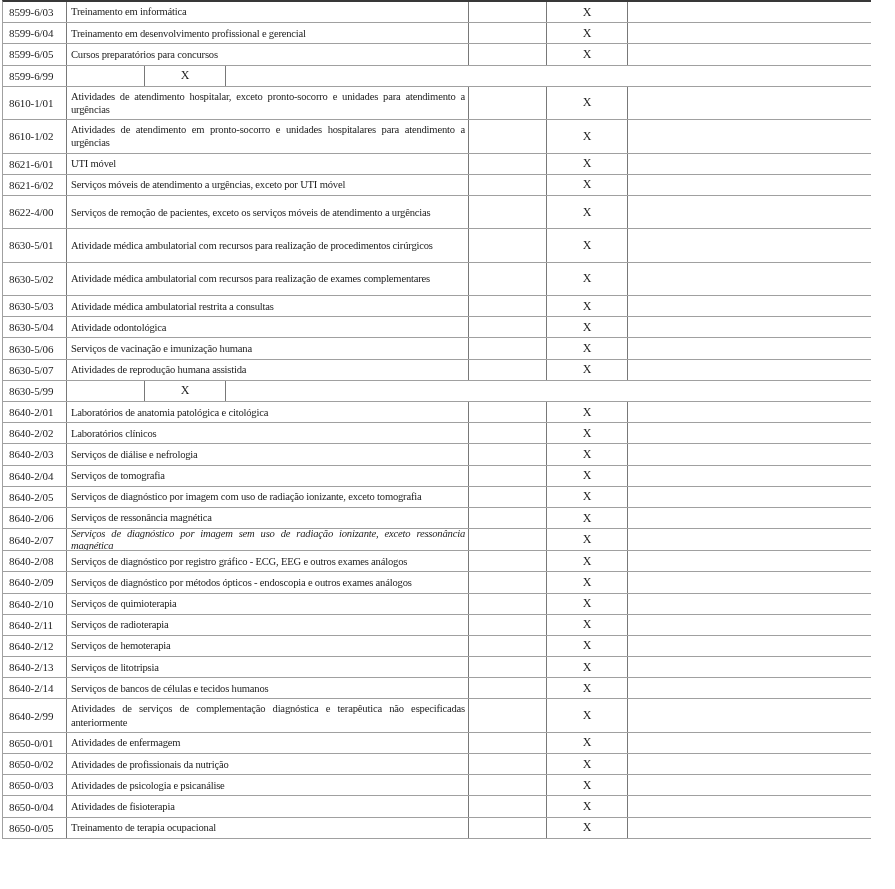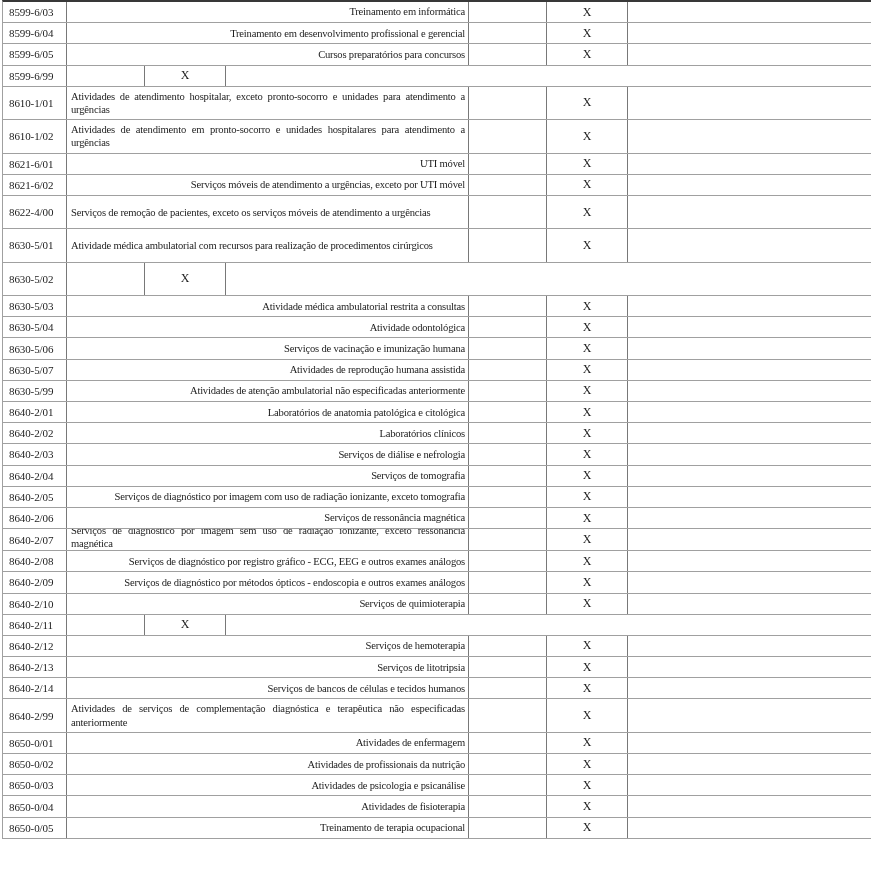--- a/index.html
+++ b/index.html
@@ -77,35 +77,36 @@
     justify-content: center;
     font-size: 12px;
     flex: none;
   }
   .cell-blank-2 {
     flex: 1 1 auto;
   }
   
   .row--single .cell-desc > span {
     white-space: nowrap;
-    text-align: right;
+    text-align: left;
   }
   
   .row--tall {
     min-height: 33.4px;
     justify-content: space-between;
   }
   
   .row--clip {
     height: 22px;
     min-height: 22px;
   }
   .row--clip .cell-desc {
-    align-items: flex-end;
+    align-items: center;
     overflow: hidden;
+    font-style: italic;
   }
   .row--clip .cell-desc > span {
     line-height: 12.6px;
     padding-top: 1px;
   }
   .row--clip .cell-code,
   .row--clip .cell-mark {
     overflow: hidden;
   }
 </style>
@@ -207,20 +208,23 @@
         <div class="cell cell-desc">
           <span>Atividade médica ambulatorial com recursos para realização de procedimentos cirúrgicos</span>
         </div>
         <div class="cell cell-blank-1"></div>
         <div class="cell cell-mark">X</div>
         <div class="cell cell-blank-2"></div>
       </div>
 
       <div class="row row--tall">
         <div class="cell cell-code">8630-5/02</div>
+        <div class="cell cell-desc">
+          <span>Atividade médica ambulatorial com recursos para realização de exames complementares</span>
+        </div>
         <div class="cell cell-blank-1"></div>
         <div class="cell cell-mark">X</div>
         <div class="cell cell-blank-2"></div>
       </div>
 
       <div class="row row--single">
         <div class="cell cell-code">8630-5/03</div>
         <div class="cell cell-desc">
           <span>Atividade médica ambulatorial restrita a consultas</span>
         </div>
@@ -254,23 +258,20 @@
         <div class="cell cell-desc">
           <span>Atividades de reprodução humana assistida</span>
         </div>
         <div class="cell cell-blank-1"></div>
         <div class="cell cell-mark">X</div>
         <div class="cell cell-blank-2"></div>
       </div>
 
       <div class="row row--single">
         <div class="cell cell-code">8630-5/99</div>
-        <div class="cell cell-desc">
-          <span>Atividades de atenção ambulatorial não especificadas anteriormente</span>
-        </div>
         <div class="cell cell-blank-1"></div>
         <div class="cell cell-mark">X</div>
         <div class="cell cell-blank-2"></div>
       </div>
 
       <div class="row row--single">
         <div class="cell cell-code">8640-2/01</div>
         <div class="cell cell-desc">
           <span>Laboratórios de anatomia patológica e citológica</span>
         </div>
@@ -364,20 +365,23 @@
         <div class="cell cell-desc">
           <span>Serviços de quimioterapia</span>
         </div>
         <div class="cell cell-blank-1"></div>
         <div class="cell cell-mark">X</div>
         <div class="cell cell-blank-2"></div>
       </div>
 
       <div class="row row--single">
         <div class="cell cell-code">8640-2/11</div>
+        <div class="cell cell-desc">
+          <span>Serviços de radioterapia</span>
+        </div>
         <div class="cell cell-blank-1"></div>
         <div class="cell cell-mark">X</div>
         <div class="cell cell-blank-2"></div>
       </div>
 
       <div class="row row--single">
         <div class="cell cell-code">8640-2/12</div>
         <div class="cell cell-desc">
           <span>Serviços de hemoterapia</span>
         </div>

